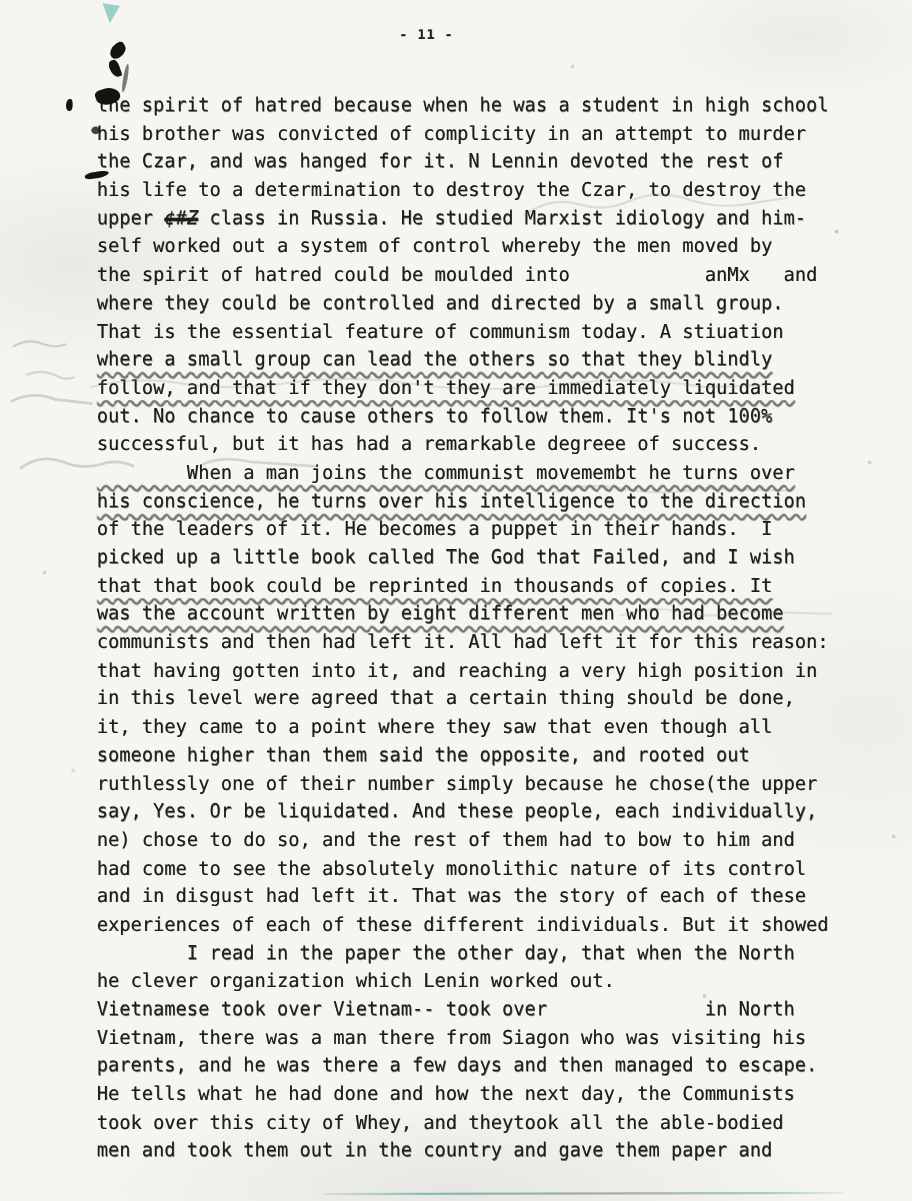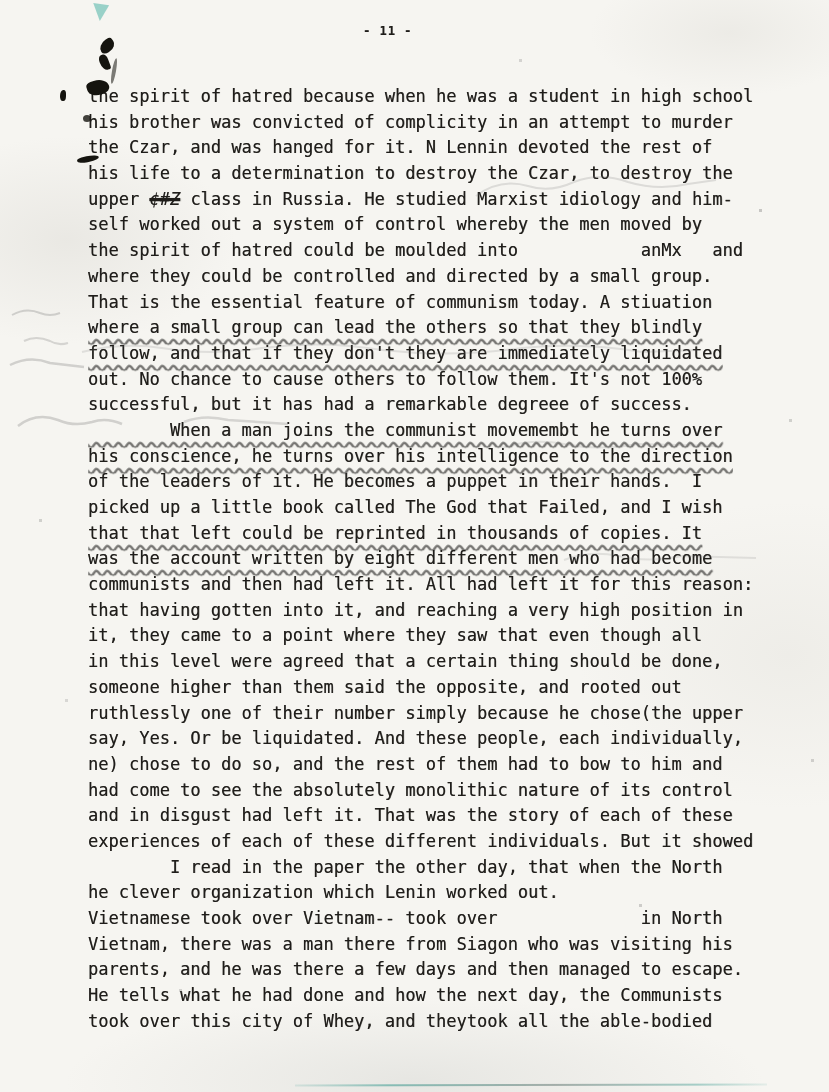--- a/index.html
+++ b/index.html
@@ -103,40 +103,41 @@
       <div class="line">where they could be controlled and directed by a small group.</div>
       <div class="line">That is the essential feature of communism today. A stiuation</div>
       <div class="line pencil">where a small group can lead the others so that they blindly</div>
       <div class="line pencil">follow, and that if they don't they are immediately liquidated</div>
       <div class="line">out. No chance to cause others to follow them. It's not 100%</div>
       <div class="line">successful, but it has had a remarkable degreee of success.</div>
       <div class="line pencil">        When a man joins the communist movemembt he turns over</div>
       <div class="line pencil">his conscience, he turns over his intelligence to the direction</div>
       <div class="line">of the leaders of it. He becomes a puppet in their hands.  I</div>
       <div class="line">picked up a little book called The God that Failed, and I wish</div>
-      <div class="line pencil">that that left could be reprinted in thousands of copies. It</div>
+      <div class="line pencil">that that book could be reprinted in thousands of copies. It</div>
       <div class="line pencil">was the account written by eight different men who had become</div>
       <div class="line">communists and then had left it. All had left it for this reason:</div>
       <div class="line">that having gotten into it, and reaching a very high position in</div>
+      <div class="line">in this level were agreed that a certain thing should be done,</div>
       <div class="line">it, they came to a point where they saw that even though all</div>
-      <div class="line">in this level were agreed that a certain thing should be done,</div>
       <div class="line">someone higher than them said the opposite, and rooted out</div>
       <div class="line">ruthlessly one of their number simply because he chose(the upper</div>
       <div class="line">say, Yes. Or be liquidated. And these people, each individually,</div>
       <div class="line">ne) chose to do so, and the rest of them had to bow to him and</div>
       <div class="line">had come to see the absolutely monolithic nature of its control</div>
       <div class="line">and in disgust had left it. That was the story of each of these</div>
       <div class="line">experiences of each of these different individuals. But it showed</div>
       <div class="line">        I read in the paper the other day, that when the North</div>
       <div class="line">he clever organization which Lenin worked out.</div>
       <div class="line">Vietnamese took over Vietnam-- took over              in North</div>
       <div class="line">Vietnam, there was a man there from Siagon who was visiting his</div>
       <div class="line">parents, and he was there a few days and then managed to escape.</div>
       <div class="line">He tells what he had done and how the next day, the Communists</div>
       <div class="line">took over this city of Whey, and theytook all the able-bodied</div>
+      <div class="line">men and took them out in the country and gave them paper and</div>
     </div>
 
   <div class="blot b1"></div>
   <div class="blot b2"></div>
   <div class="blot b3"></div>
   <div class="blot b4"></div>
   <div class="blot b5"></div>
   <div class="blot b6"></div>
   <div class="tealmark"></div>
 

